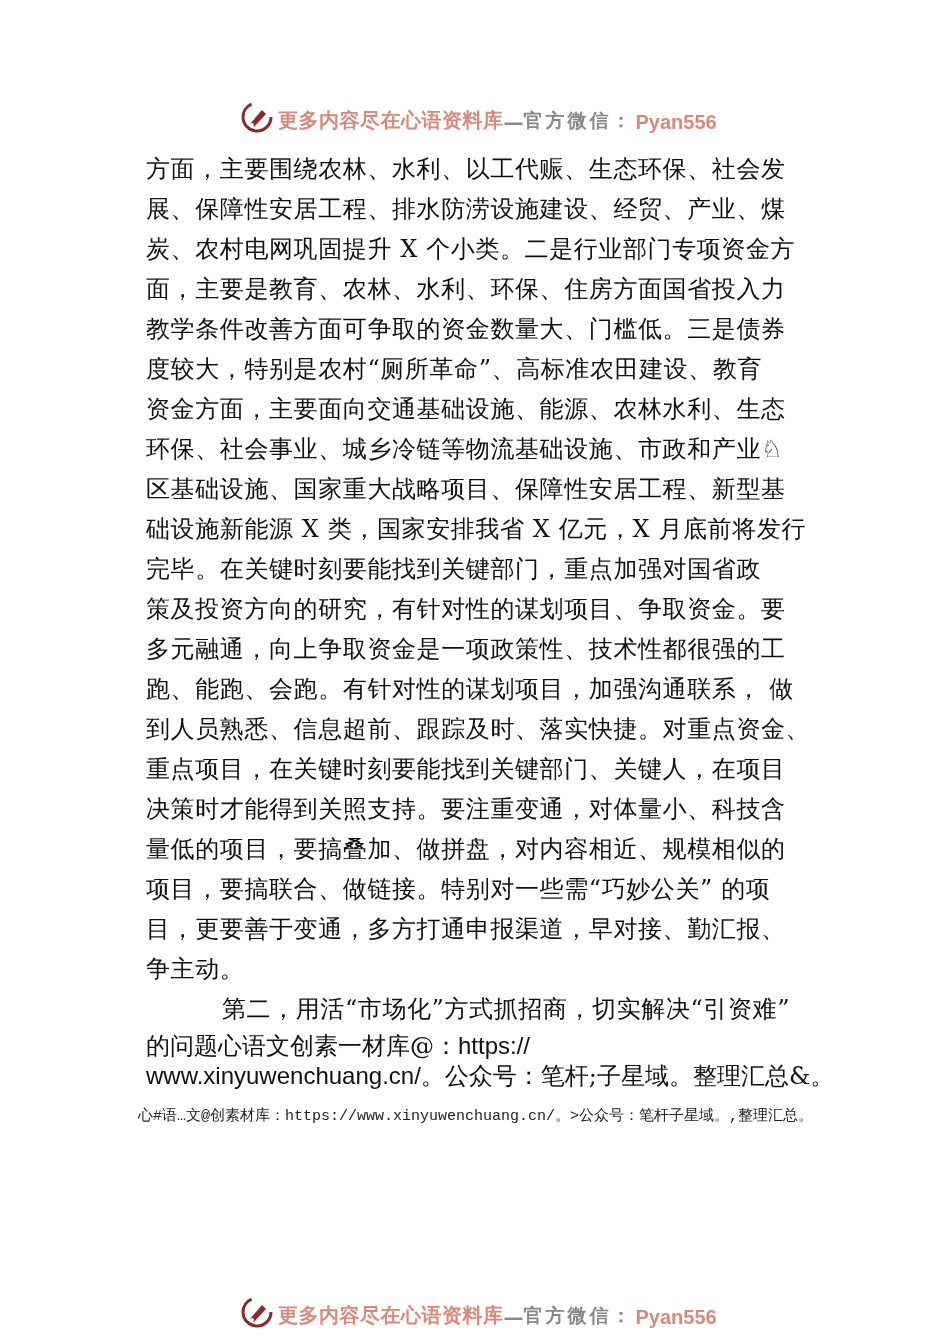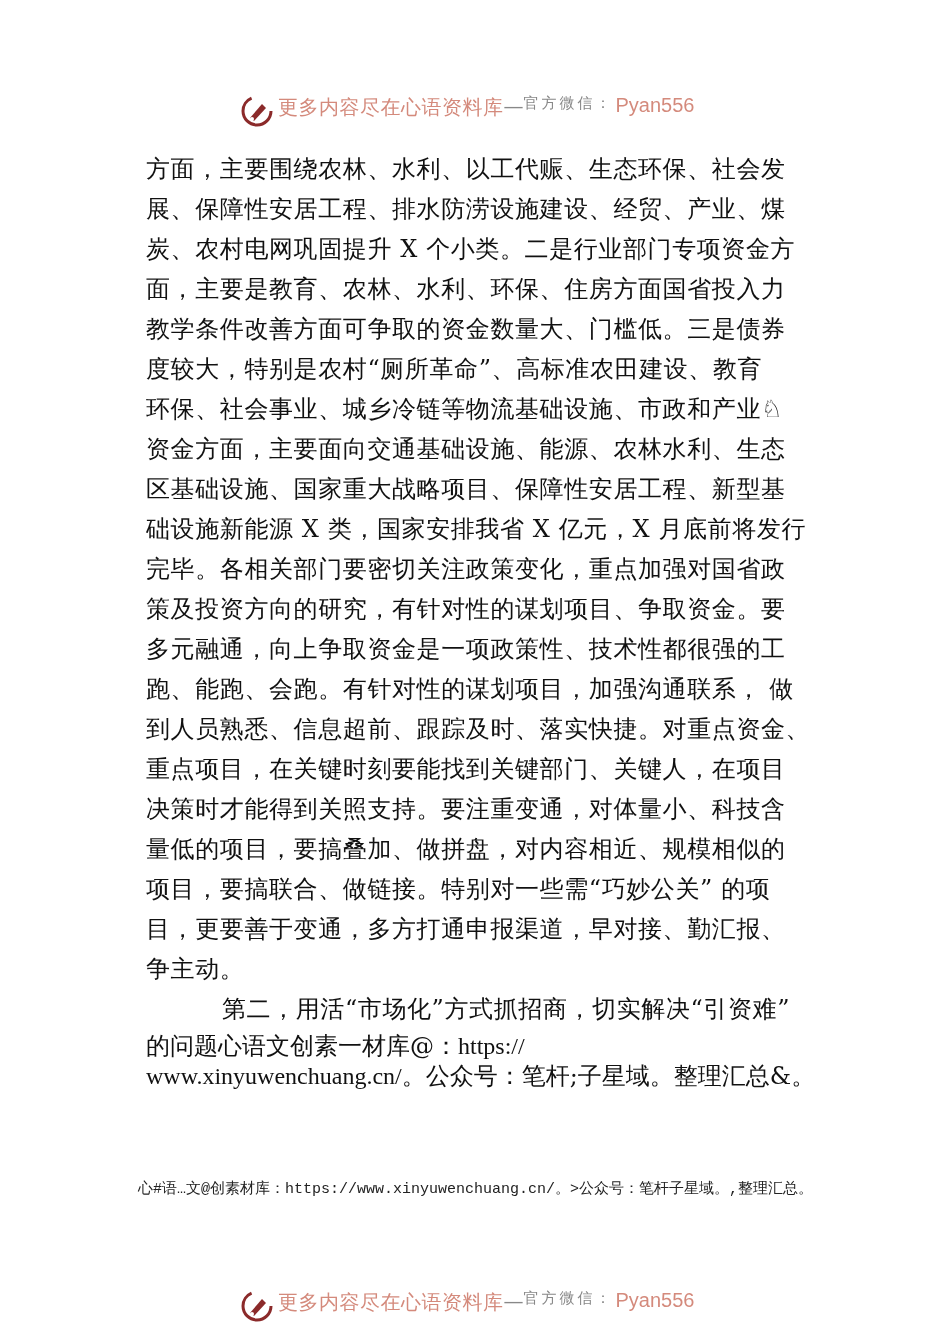--- a/index.html
+++ b/index.html
@@ -1,30 +1,30 @@
 <!DOCTYPE html>
 <html><head>
   <meta charset="utf-8">
   <style>
     html, body { margin: 0; padding: 0; background: #ffffff; }
     body { width: 950px; height: 1344px; position: relative; overflow: hidden; font-family: "DejaVu Serif", "Liberation Serif", serif; color: #111; }
-    .banner { position: absolute; left: 240px; width: 500px; height: 40px; display: flex; align-items: flex-start; }
+    .banner { position: absolute; left: 240px; width: 500px; height: 40px; display: flex; align-items: flex-end; font-weight: bold; }
     .banner.top { top: 94px; }
     .banner.bottom { top: 1289px; }
     .logo { width: 34px; height: 34px; margin-right: 4px; flex: none; }
     .banner-main { color: #d48a7c; font-size: 20px; font-family: "DejaVu Serif", serif; letter-spacing: 0.5px; }
     .banner-dash { color: #888; font-size: 20px; }
-    .banner-sub { color: #888; font-size: 15px; font-family: "DejaVu Serif", serif; letter-spacing: 3px; }
+    .banner-sub { color: #888; font-size: 19px; font-family: "DejaVu Serif", serif; letter-spacing: 3px; }
     .banner-id { color: #d48a7c; font-size: 20px; font-family: "Liberation Sans", sans-serif; margin-left: 2px; }
     .body { position: absolute; left: 146px; top: 149px; width: 670px; }
     .line { font-size: 24px; line-height: 40px; height: 40px; white-space: nowrap; letter-spacing: 0.6px; }
     .indent { padding-left: 50px; text-align: center; }
     .mixed { font-size: 24px; line-height: 30px; white-space: nowrap; }
-    .mono { font-family: Liberation Serif, serif; }
-    .note { position: absolute; left: 138px; top: 1181px; width: 700px; font-size: 15px; line-height: 18px; font-family: "Liberation Mono", "DejaVu Sans Mono", monospace; color: #222; }
+    .mono { font-family: Liberation Sans, sans-serif; }
+    .note { position: absolute; left: 138px; top: 1108px; width: 700px; font-size: 15px; line-height: 18px; font-family: "Liberation Mono", "DejaVu Sans Mono", monospace; color: #222; }
   </style>
 </head>
 <body>
 
 <div class="banner top">
   <svg class="logo" viewBox="0 0 34 34">
     <circle cx="17" cy="17" r="14" fill="none" stroke="#8b2a2a" stroke-width="3" stroke-dasharray="60 28"></circle>
     <path d="M10 24 L22 10 L26 14 L14 27 Z" fill="#8b2a2a"></path>
     <circle cx="12" cy="25" r="2" fill="#fff"></circle>
   </svg>
@@ -34,25 +34,25 @@
   <span class="banner-id">Pyan556</span>
 </div>
 
 <div class="body">
   <div class="line">方面，主要围绕农林、水利、以工代赈、生态环保、社会发</div>
   <div class="line">展、保障性安居工程、排水防涝设施建设、经贸、产业、煤</div>
   <div class="line">炭、农村电网巩固提升 X 个小类。二是行业部门专项资金方</div>
   <div class="line">面，主要是教育、农林、水利、环保、住房方面国省投入力</div>
   <div class="line">教学条件改善方面可争取的资金数量大、门槛低。三是债券</div>
   <div class="line">度较大，特别是农村“厕所革命”、高标准农田建设、教育</div>
+  <div class="line">资金方面，主要面向交通基础设施、能源、农林水利、生态</div>
   <div class="line">环保、社会事业、城乡冷链等物流基础设施、市政和产业♘</div>
-  <div class="line">资金方面，主要面向交通基础设施、能源、农林水利、生态</div>
   <div class="line">区基础设施、国家重大战略项目、保障性安居工程、新型基</div>
   <div class="line">础设施新能源 X 类，国家安排我省 X 亿元，X 月底前将发行</div>
-  <div class="line">完毕。各相关部门要密切关注政策变化，重点加强对国省政</div>
+  <div class="line">完毕。在关键时刻要能找到关键部门，重点加强对国省政</div>
   <div class="line">策及投资方向的研究，有针对性的谋划项目、争取资金。要</div>
   <div class="line">多元融通，向上争取资金是一项政策性、技术性都很强的工</div>
   <div class="line">跑、能跑、会跑。有针对性的谋划项目，加强沟通联系， 做</div>
   <div class="line">到人员熟悉、信息超前、跟踪及时、落实快捷。对重点资金、</div>
   <div class="line">重点项目，在关键时刻要能找到关键部门、关键人，在项目</div>
   <div class="line">决策时才能得到关照支持。要注重变通，对体量小、科技含</div>
   <div class="line">量低的项目，要搞叠加、做拼盘，对内容相近、规模相似的</div>
   <div class="line">项目，要搞联合、做链接。特别对一些需“巧妙公关” 的项</div>
   <div class="line">目，更要善于变通，多方打通申报渠道，早对接、勤汇报、</div>
   <div class="line">争主动。</div>

